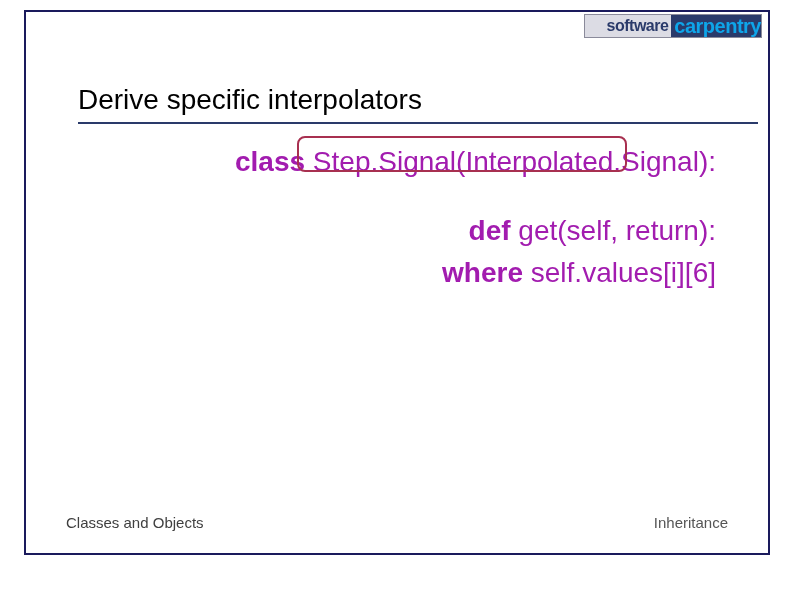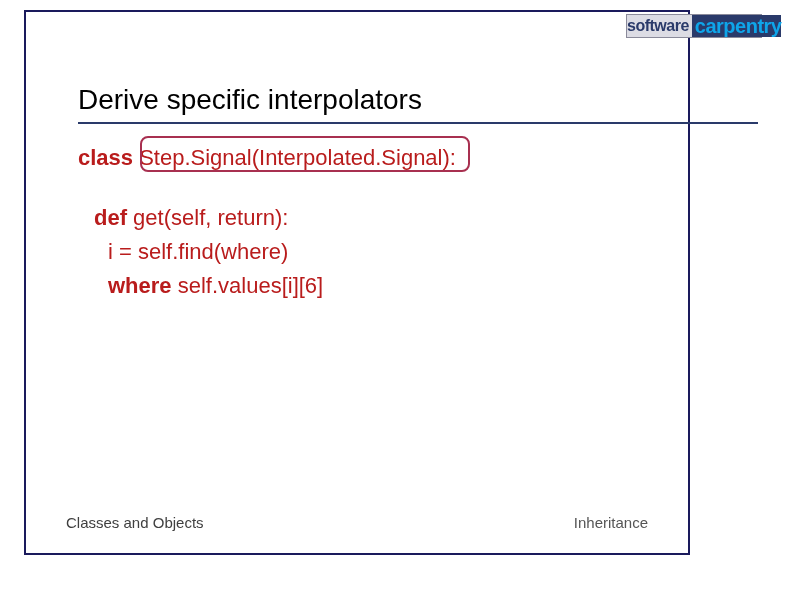--- a/index.html
+++ b/index.html
@@ -7,30 +7,30 @@
     width: 794px;
     height: 595px;
     background: #fff;
     font-family: Arial, Helvetica, sans-serif;
     position: relative;
   }
   .slide-frame {
     position: absolute;
     top: 10px;
     left: 24px;
-    width: 666px;
+    width: 746px;
     height: 545px;
     border: 2px solid #1a1a5c;
     background: #fff;
   }
   .logo {
     position: absolute;
     top: 14px;
     right: 32px;
-    width: 136px;
+    width: 178px;
     height: 24px;
     display: flex;
     border: 1px solid #8a8a9a;
   }
   .logo-left {
     flex: 1;
     background: #dcdce4;
     display: flex;
     align-items: center;
     justify-content: flex-end;
@@ -67,23 +67,24 @@
     font-size: 28px;
     color: #000;
     margin-bottom: 6px;
   }
   .title-underline {
     border-bottom: 2px solid #2a3a6a;
     width: 680px;
     margin-bottom: 18px;
   }
   .code-block {
-    font-size: 22px;
-    color: #b91c1c;
+    font-size: 28px;
+    color: #a21caf;
     line-height: 1.45;
+    text-align: right;
   }
   .class-line {
     position: relative;
     display: inline-block;
     margin-bottom: 28px;
   }
   .class-line .kw { font-weight: bold; }
   .highlight-box {
     position: absolute;
     top: -6px;
@@ -128,21 +129,20 @@
 
     <div class="code-block">
       <div class="class-line">
         <span class="kw">class</span><span> Step.Signal(Interpolated.Signal):</span>
         <div class="highlight-box"></div>
       </div>
 
 
       <div class="method-block">
         <div class="line"><span class="kw">def</span><span> get(self, return):</span></div>
-        <div class="line body-line">i = self.find(where)</div>
         <div class="line body-line"><span class="kw">where</span><span> self.values[i][6]</span></div>
       </div>
     </div>
   </div>
 
   <div class="footer-left">Classes and Objects</div>
   <div class="footer-right">Inheritance</div>
 </div>
 
 <div class="logo">

